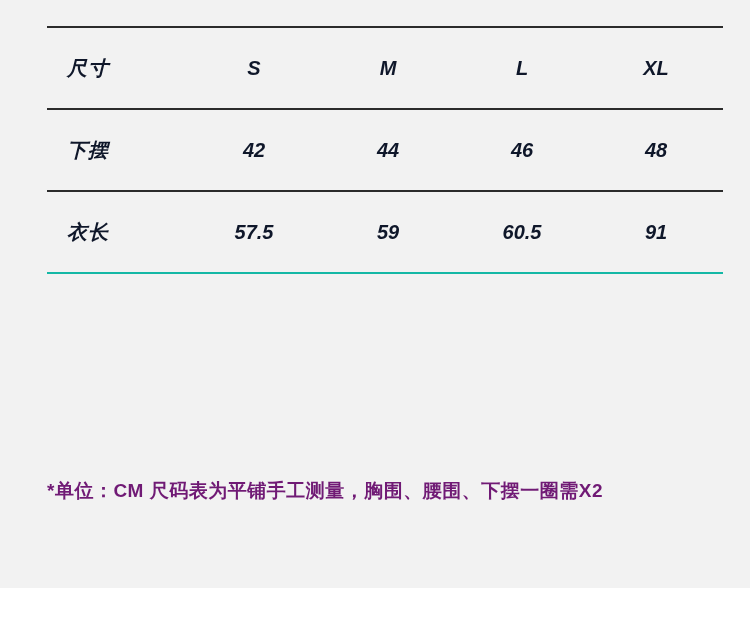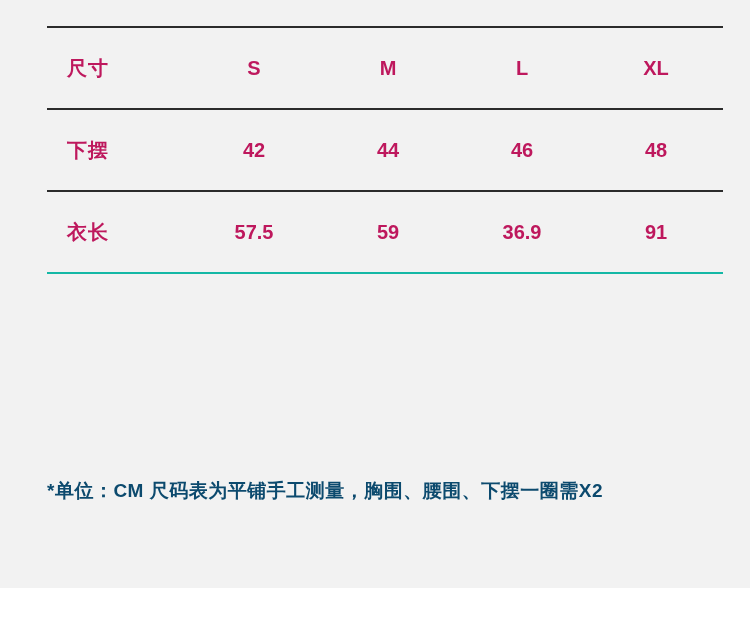--- a/index.html
+++ b/index.html
@@ -42,44 +42,45 @@
     border-top: 2px solid #2b2b2b;
   }
   table.size-table tr.row-last {
     border-bottom: 2px solid #14b8a6;
   }
   table.size-table td, table.size-table th {
     border: none;
     padding: 0;
     height: 80px;
     vertical-align: middle;
-    color: #be185d;
+    color: #0f172a;
     font-size: 20px;
     font-weight: bold;
     text-align: center;
+    font-style: italic;
   }
   table.size-table th.label-cell,
   table.size-table td.label-cell {
     width: 120px;
     text-align: left;
     padding-left: 20px;
     font-size: 20px;
     font-weight: bold;
     letter-spacing: 1px;
   }
   table.size-table th.size-col,
   table.size-table td.size-col {
     width: 134px;
   }
   .note {
     position: absolute;
     left: 47px;
     top: 476px;
     width: 660px;
-    color: #0c4a6e;
+    color: #701a75;
     font-size: 19px;
     font-weight: bold;
     line-height: 29px;
     letter-spacing: 0.5px;
   }
   .note .line {
     display: block;
     white-space: nowrap;
   }
   .bottom-strip {
@@ -111,21 +112,21 @@
           <td class="label-cell">下摆</td>
           <td class="size-col">42</td>
           <td class="size-col">44</td>
           <td class="size-col">46</td>
           <td class="size-col">48</td>
         </tr>
         <tr class="row-last">
           <td class="label-cell">衣长</td>
           <td class="size-col">57.5</td>
           <td class="size-col">59</td>
-          <td class="size-col">36.9</td>
+          <td class="size-col">60.5</td>
           <td class="size-col">91</td>
         </tr>
       </tbody>
         </table>
     </div>
 
     <div class="note">
       <span class="line">*单位：CM 尺码表为平铺手工测量，胸围、腰围、下摆一圈需X2</span>
     </div>
 

